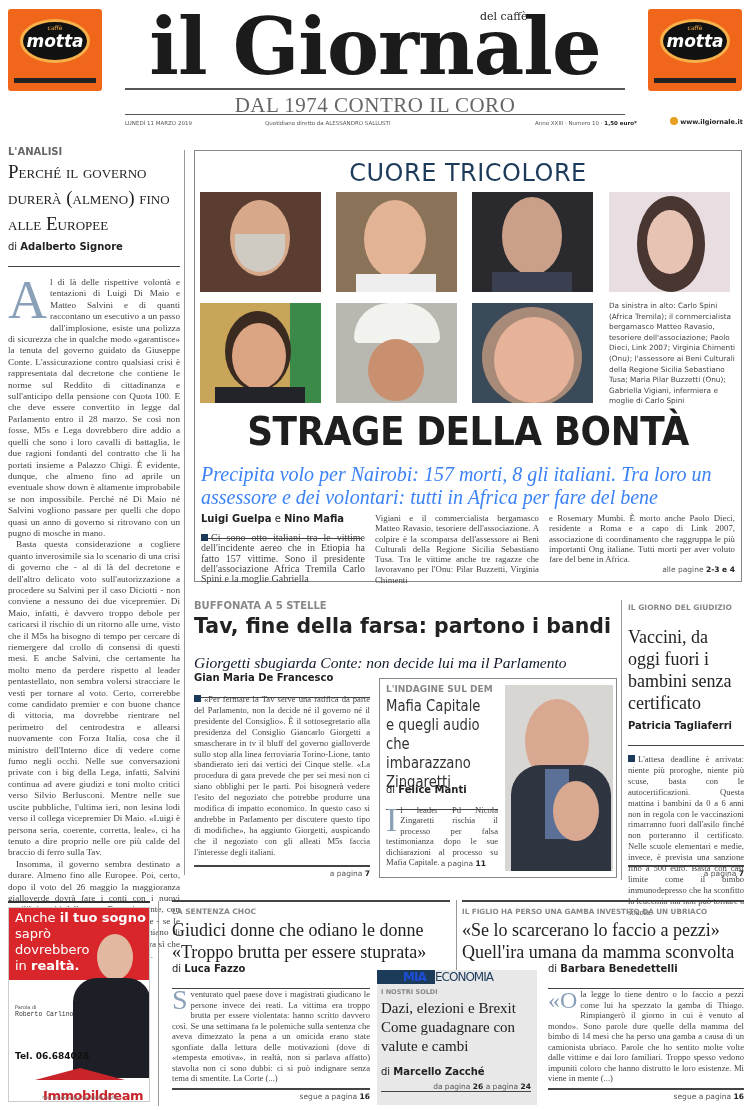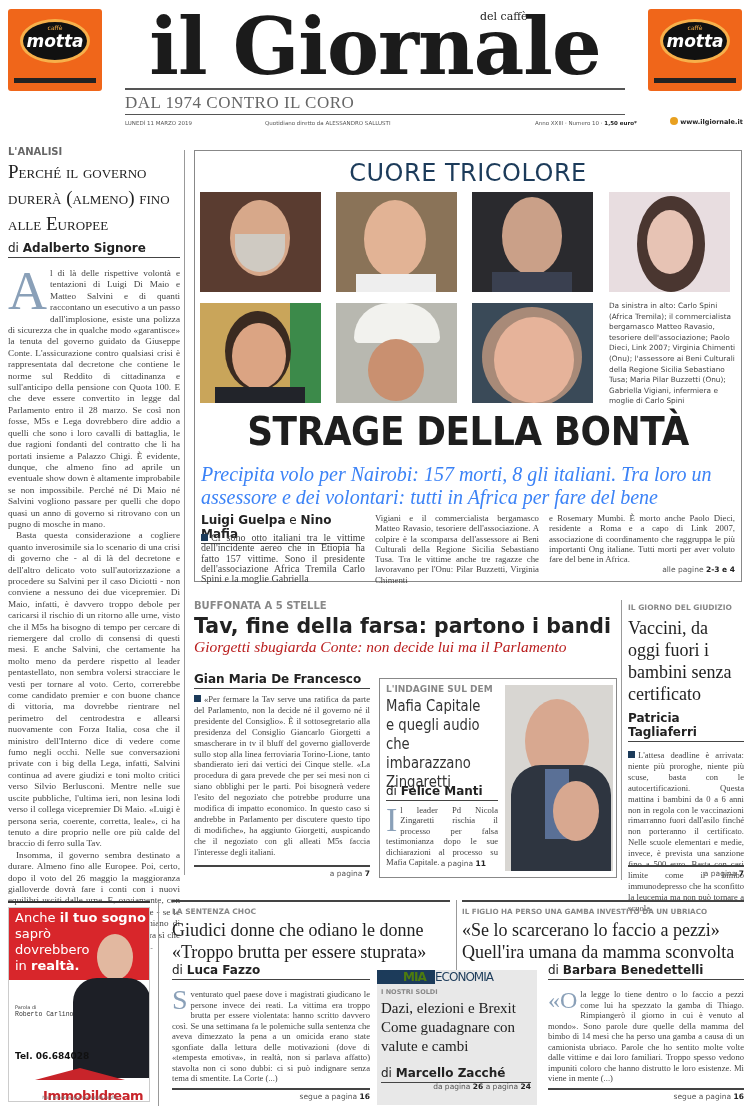--- a/index.html
+++ b/index.html
@@ -6,21 +6,21 @@
 body{width:750px;height:1110px;background:#fff;font-family:"Liberation Serif",serif;color:#222;position:relative;overflow:hidden}
 .abs{position:absolute}
 .motta{width:94px;height:82px;background:#f0661a;border-radius:3px;}
 .motta .cup{position:absolute;left:12px;top:10px;width:70px;height:44px;background:#111;border-radius:50%;border:3px solid #f7b04a}
 .motta .lbl{position:absolute;left:0;width:100%;top:22px;text-align:center;color:#fff;font-family:"DejaVu Sans",sans-serif;font-weight:bold;font-size:17px;font-style:italic}
 .motta .small{position:absolute;left:0;width:100%;top:15px;text-align:center;color:#f7b04a;font-family:"DejaVu Sans",sans-serif;font-size:6px}
 .motta .band{position:absolute;left:6px;right:6px;bottom:8px;height:5px;background:#222}
 .masthead{font-family:"DejaVu Serif",serif;font-weight:bold;font-size:78px;letter-spacing:-1px;color:#1b1b1b;line-height:1}
 .kicker{font-family:"DejaVu Sans",sans-serif;font-weight:bold;color:#777;text-transform:uppercase}
 .body{font-family:"Liberation Serif",serif;font-size:9.2px;line-height:11.4px;color:#444;text-align:justify}
-.byline{font-family:"DejaVu Sans",sans-serif;font-size:12px;color:#222;border-bottom:1.5px solid #444;padding-bottom:2px}
+.byline{font-family:"DejaVu Sans",sans-serif;font-size:10px;color:#222;border-bottom:1.5px solid #444;padding-bottom:14px}
 .byline b{font-weight:bold}
 .rule{border-top:2px solid #444}
 .vrule{border-left:1px solid #888}
 .photo{background:#6b5a4e;overflow:hidden}
 .face{position:absolute;border-radius:50%}
 .pageref{font-family:"DejaVu Sans",sans-serif;font-size:7.5px;color:#555;text-align:right}
 .pageref b{color:#222}
 .sq{display:inline-block;width:7px;height:7px;background:#1c3b5a;margin-right:3px;vertical-align:0}
 .dropcap{float:left;font-size:40px;line-height:34px;color:#8aa0b8;margin-right:3px;font-family:"Liberation Serif",serif}
 </style>
@@ -36,21 +36,21 @@
 <div class="abs motta" style="left:648px;top:9px">
   <div class="cup"></div>
   <div class="small">caffè</div>
   <div class="lbl">motta</div>
   <div class="band"></div>
 </div>
 
 <div class="abs masthead" style="left:125px;top:8px;width:500px;text-align:center">il Giornale</div>
 <div class="abs" style="left:480px;top:10px;font-size:11px;font-family:'DejaVu Serif',serif">del caffè</div>
 <div class="abs" style="left:125px;top:88px;width:500px;border-top:2px solid #555"></div>
-<div class="abs" style="left:125px;top:93px;width:500px;text-align:left;font-size:17px;color:#666;letter-spacing:0.5px">DAL 1974 CONTRO IL CORO</div>
+<div class="abs" style="left:125px;top:93px;width:500px;text-align:center;font-size:21px;color:#666;letter-spacing:0.5px">DAL 1974 CONTRO IL CORO</div>
 <div class="abs" style="left:125px;top:114px;width:500px;border-top:1.5px solid #555"></div>
 <div class="abs" style="left:125px;top:120px;font-size:5.5px;color:#555;font-family:'DejaVu Sans',sans-serif">LUNEDÌ 11 MARZO 2019</div>
 <div class="abs" style="left:265px;top:120px;font-size:5.5px;color:#555;font-family:'DejaVu Sans',sans-serif">Quotidiano diretto da ALESSANDRO SALLUSTI</div>
 <div class="abs" style="left:535px;top:120px;font-size:5.5px;color:#555;font-family:'DejaVu Sans',sans-serif"><span>Anno XXIII · Numero 10 ·</span> <b style="color:#222">1,50 euro*</b></div>
 <div class="abs" style="left:670px;top:117px;font-size:6.5px;font-family:'DejaVu Sans',sans-serif;font-weight:bold"><span style="display:inline-block;width:8px;height:8px;border-radius:50%;background:#e8a020;vertical-align:-1px"></span> <span>www.ilgiornale.it</span></div>
 
 <div class="abs" style="left:8px;top:146px;width:172px">
   <div class="kicker" style="font-size:10px;color:#666">L'ANALISI</div>
   <div style="font-size:19px;line-height:26px;font-variant:small-caps;color:#222;margin-top:2px">Perché il governo durerà (almeno) fino alle Europee</div>
   <div class="byline" style="margin-top:4px;margin-bottom:10px"><span>di</span> <b>Adalberto Signore</b></div>
@@ -106,21 +106,21 @@
   <div class="abs byline" style="left:6px;top:362px;width:160px"><b>Luigi Guelpa</b> <span>e</span> <b>Nino Mafia</b></div>
   <div class="abs body" style="left:6px;top:382px;width:164px;font-size:10px;line-height:10.3px"><span class="sq"></span><span>Ci sono otto italiani tra le vittime dell'incidente aereo che in Etiopia ha fatto 157 vittime. Sono il presidente dell'associazione Africa Tremila Carlo Spini e la moglie Gabriella</span></div>
   <div class="abs body" style="left:180px;top:362px;width:164px;font-size:8.8px;line-height:10.3px">Vigiani e il commercialista bergamasco Matteo Ravasio, tesoriere dell'associazione. A colpire è la scomparsa dell'assessore ai Beni Culturali della Regione Sicilia Sebastiano Tusa. Tra le vittime anche tre ragazze che lavoravano per l'Onu: Pilar Buzzetti, Virginia Chimenti</div>
   <div class="abs body" style="left:354px;top:362px;width:186px;font-size:8.8px;line-height:10.3px">e Rosemary Mumbi. È morto anche Paolo Dieci, residente a Roma e a capo di Link 2007, associazione di coordinamento che raggruppa le più importanti Ong italiane. Tutti morti per aver voluto fare del bene in Africa.</div>
   <div class="abs pageref" style="right:6px;top:414px"><span>alle pagine</span> <b>2-3 e 4</b></div>
 </div>
 
 <div class="abs" style="left:194px;top:600px;width:420px">
   <div class="kicker" style="font-size:10px;color:#888">BUFFONATA A 5 STELLE</div>
   <div style="font-family:'DejaVu Sans',sans-serif;font-weight:bold;font-size:22px;color:#222;margin-top:2px;white-space:nowrap;transform:scaleX(0.93);transform-origin:left">Tav, fine della farsa: partono i bandi</div>
-  <div style="font-style:italic;font-size:15.5px;color:#b91c1c;margin-top:0px;white-space:nowrap">Giorgetti sbugiarda Conte: non decide lui ma il Parlamento</div>
+  <div style="font-style:italic;font-size:15.5px;color:#0f172a;margin-top:16px;white-space:nowrap">Giorgetti sbugiarda Conte: non decide lui ma il Parlamento</div>
 </div>
 <div class="abs byline" style="left:194px;top:672px;width:176px"><b>Gian Maria De Francesco</b></div>
 <div class="abs body" style="left:194px;top:694px;width:176px;font-size:8.6px;line-height:10.9px"><span class="sq"></span><span>«Per fermare la Tav serve una ratifica da parte del Parlamento, non la decide né il governo né il presidente del Consiglio». È il sottosegretario alla presidenza del Consiglio Giancarlo Giorgetti a smascherare in tv il bluff del governo gialloverde sullo stop alla linea ferroviaria Torino-Lione, tanto sbandierato ieri dai vertici dei Cinque stelle. «La procedura di gara prevede che per sei mesi non ci siano obblighi per le parti. Poi bisognerà vedere l'esito del negoziato che potrebbe produrre una modifica di impatto economico. In questo caso si andrebbe in Parlamento per discutere questo tipo di modifiche», ha aggiunto Giorgetti, auspicando che il negoziato con gli alleati M5s faccia l'interesse degli italiani.</span></div>
 <div class="abs rule" style="left:194px;top:865px;width:176px"></div>
 <div class="abs pageref" style="left:194px;top:869px;width:176px"><span>a pagina</span> <b>7</b></div>
 
 <div class="abs" style="left:379px;top:678px;width:238px;height:200px;border:1.5px solid #888">
   <div class="abs kicker" style="left:6px;top:5px;font-size:9px;color:#888">L'INDAGINE SUL DEM</div>
   <div class="abs" style="left:6px;top:18px;width:115px;font-family:'DejaVu Sans',sans-serif;font-size:15px;line-height:19px;color:#333;transform:scaleX(0.88);transform-origin:left">Mafia Capitale e quegli audio che imbarazzano Zingaretti</div>
   <div class="abs byline" style="left:6px;top:105px;width:112px"><span>di</span> <b>Felice Manti</b></div>
@@ -131,21 +131,21 @@
     <div class="abs" style="left:6px;top:80px;width:100px;height:110px;background:#2e3540;border-radius:30px 30px 0 0"></div>
     <div class="abs" style="left:40px;top:84px;width:24px;height:70px;background:#5a7096"></div>
     <div class="face" style="left:48px;top:96px;width:46px;height:60px;background:#d8a890"></div>
   </div>
 </div>
 
 <div class="abs vrule" style="left:621px;top:600px;height:280px;border-left:1.5px solid #999"></div>
 
 <div class="abs" style="left:628px;top:603px;width:116px">
   <div class="kicker" style="font-size:7.5px;color:#888">IL GIORNO DEL GIUDIZIO</div>
-  <div style="font-size:18px;line-height:22px;color:#222;margin-top:5px">Vaccini, da oggi fuori i bambini senza certificato</div>
+  <div style="font-size:18px;line-height:22px;color:#222;margin-top:14px">Vaccini, da oggi fuori i bambini senza certificato</div>
   <div class="byline" style="margin-top:6px;font-weight:bold">Patricia Tagliaferri</div>
   <div class="body" style="margin-top:8px;font-size:8.6px;line-height:10.9px"><span class="sq"></span><span>L'attesa deadline è arrivata: niente più proroghe, niente più scuse, basta con le autocertificazioni. Questa mattina i bambini da 0 a 6 anni non in regola con le vaccinazioni rimarranno fuori dall'asilo finché non porteranno il certificato. Nelle scuole elementari e medie, invece, è prevista una sanzione fino a 500 euro. Basta con casi limite come il bimbo immunodepresso che ha sconfitto la leucemia ma non può tornare a scuola.</span></div>
 </div>
 <div class="abs rule" style="left:628px;top:865px;width:116px"></div>
 <div class="abs pageref" style="left:628px;top:869px;width:116px"><span>a pagina</span> <b>7</b></div>
 
 <div class="abs rule" style="left:8px;top:901px;width:142px;border-top:2px solid #333"></div>
 <div class="abs" style="left:8px;top:907px;width:142px;height:195px;border:1px solid #ccc;background:#fff;overflow:hidden">
   <div class="abs" style="left:0;top:0;width:142px;height:72px;background:#d8262b"></div>
   <div class="abs" style="left:6px;top:2px;font-family:'DejaVu Sans',sans-serif;font-size:13px;line-height:16px;color:#fff">
@@ -170,21 +170,21 @@
   <div class="kicker" style="font-size:7.5px;color:#888">LA SENTENZA CHOC</div>
   <div style="font-size:18px;line-height:22px;color:#222;margin-top:3px">Giudici donne che odiano le donne «Troppo brutta per essere stuprata»</div>
 </div>
 <div class="abs byline" style="left:172px;top:963px;width:198px"><span>di</span> <b>Luca Fazzo</b></div>
 <div class="abs body" style="left:172px;top:989px;width:198px;font-size:8.6px;line-height:10.5px"><span class="dropcap" style="font-size:28px;line-height:22px">S</span><span>venturato quel paese dove i magistrati giudicano le persone invece dei reati. La vittima era troppo brutta per essere violentata: hanno scritto davvero così. Se una settimana fa le polemiche sulla sentenza che aveva dimezzato la pena a un omicida erano state sgonfiate dalla lettura delle motivazioni (dove di «tempesta emotiva», in realtà, non si parlava affatto) stavolta non ci sono dubbi: ci si può indignare senza tema di smentite. La Corte (...)</span></div>
 <div class="abs rule" style="left:172px;top:1088px;width:198px"></div>
 <div class="abs pageref" style="left:172px;top:1092px;width:198px"><span>segue a pagina</span> <b>16</b></div>
 
 <div class="abs" style="left:377px;top:970px;width:160px;height:135px;background:#e8e8e8">
   <div class="abs" style="left:0;top:0;width:58px;height:14px;background:#1c3b5a"></div>
-  <div class="abs" style="left:26px;top:0;font-family:'DejaVu Sans',sans-serif;font-size:12px;line-height:14px;color:#4d7c0f;font-weight:bold;letter-spacing:-1px">MIA</div>
+  <div class="abs" style="left:26px;top:0;font-family:'DejaVu Sans',sans-serif;font-size:12px;line-height:14px;color:#1d4ed8;font-weight:bold;letter-spacing:-1px">MIA</div>
   <div class="abs" style="left:58px;top:0;font-family:'DejaVu Sans',sans-serif;font-size:12px;line-height:14px;color:#1c3b5a;letter-spacing:-1px">ECONOMIA</div>
   <div class="abs kicker" style="left:4px;top:18px;font-size:6.5px;color:#888">I NOSTRI SOLDI</div>
   <div class="abs" style="left:4px;top:29px;width:156px;font-size:15px;line-height:19px;color:#222">Dazi, elezioni e Brexit Come guadagnare con valute e cambi</div>
   <div class="abs byline" style="left:4px;top:96px;width:150px"><span>di</span> <b>Marcello Zacché</b></div>
   <div class="abs pageref" style="left:4px;top:112px;width:150px"><span>da pagina</span> <b>26</b> <span>a pagina</span> <b>24</b></div>
 </div>
 
 <div class="abs vrule" style="left:456px;top:900px;height:70px;border-left:1.5px solid #999"></div>
 <div class="abs rule" style="left:462px;top:900px;width:282px;border-top:2px solid #444"></div>
 <div class="abs" style="left:462px;top:907px;width:284px">

